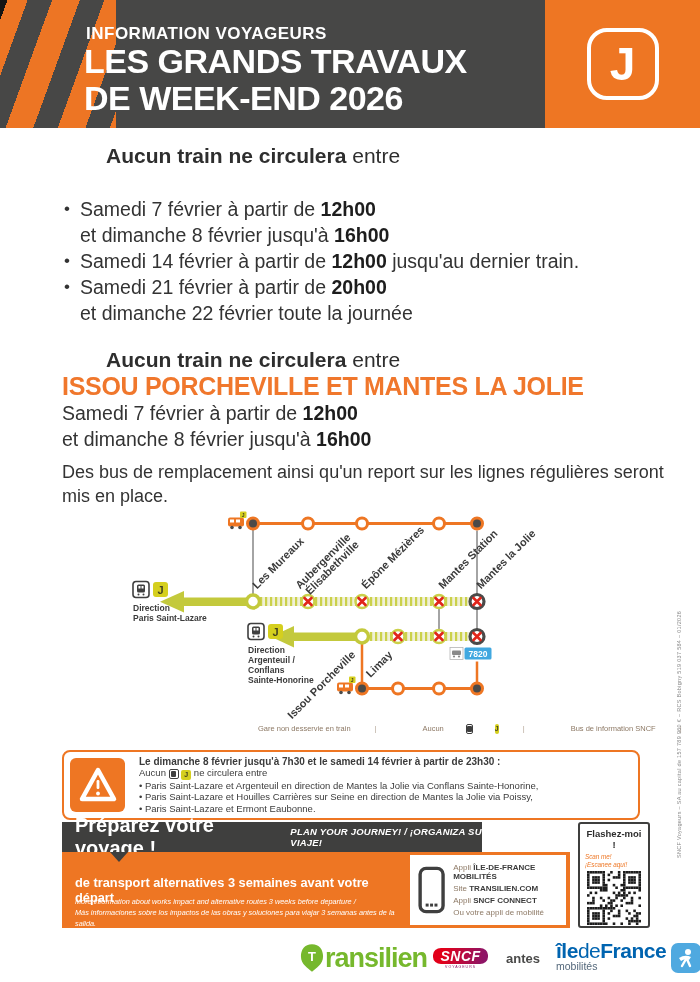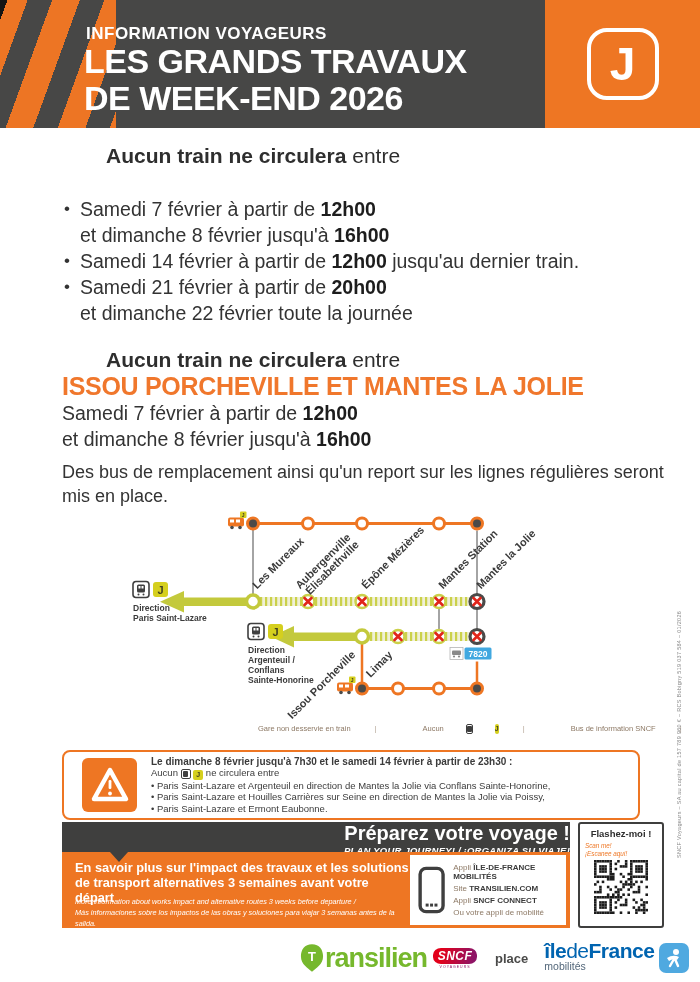--- a/index.html
+++ b/index.html
@@ -40,53 +40,53 @@
   .legend .sep{color:#b3a494;margin:0 2px;}
   .chip-j{display:inline-flex;align-items:center;justify-content:center;background:#D5CF1E;color:#44431f;
     font-weight:700;border-radius:2px;}
   .chip-j.sm{width:10px;height:10px;font-size:7px;}
   .train-ic{display:inline-flex;align-items:center;justify-content:center;border:1px solid #3f3f3f;border-radius:2px;background:#fff;}
   .train-ic.sm{width:10px;height:10px;}
   .train-ic.sm i{width:5px;height:6px;background:#3f3f3f;border-radius:1px;display:block;}
 
   
   .warnbox{position:absolute;left:62px;top:750px;width:578px;height:70px;border:2px solid #EE7623;border-radius:8px;
-    background:#fff;display:flex;align-items:center;padding:18px;}
+    background:#fff;display:flex;align-items:center;padding:6px;}
   .warn-ic{width:55px;height:54px;background:#EE7623;border-radius:6px;flex:0 0 auto;display:flex;align-items:center;justify-content:center;margin-right:14px;}
   .warn-txt{font-size:9.5px;color:#3b3b3b;line-height:11.5px;}
   .warn-txt .wt{font-weight:700;font-size:10px;}
   .warn-txt ul{margin:0;padding:0;list-style:none;}
   .warn-txt li::before{content:"• ";}
 
   
-  .prepbar{position:absolute;left:62px;top:822px;width:508px;height:30px;background:#3F3F3E;display:flex;align-items:flex-end;flex-direction:column;}
+  .prepbar{position:absolute;left:62px;top:822px;width:420px;height:30px;background:#3F3F3E;display:flex;align-items:center;}
   .prepbar .t1{color:#fff;font-size:20px;font-weight:700;margin-left:13px;}
   .prepbar .t2{color:#fff;font-size:9.5px;font-style:italic;font-weight:700;margin-left:24px;letter-spacing:.2px;}
   .tail{position:absolute;left:110px;top:852px;width:0;height:0;border-left:9px solid transparent;border-right:9px solid transparent;border-top:10px solid #3F3F3E;z-index:5;}
   .preporange{position:absolute;left:62px;top:852px;width:508px;height:76px;background:#EE7623;}
   .preporange .b1{position:absolute;left:13px;top:8px;color:#fff;font-size:12.8px;font-weight:700;line-height:15px;width:335px;}
   .preporange .b2{position:absolute;left:13px;top:44px;color:#fff;font-size:7.3px;font-style:italic;line-height:11px;width:340px;}
   .apppanel{position:absolute;left:348px;top:3px;width:156px;height:70px;background:#fff;display:flex;align-items:center;padding:4px 4px 4px 8px;}
   .apps{font-size:8px;color:#8d7965;line-height:9px;margin-left:8px;}
   .apps .row{margin:3px 0;}
   .apps b{color:#3b3b3b;font-weight:700;}
 
   
-  .flashbox{position:absolute;left:578px;top:822px;width:86px;height:106px;background:#fff;border:2px solid #3F3F3E;border-radius:3px;padding:4px 5px;}
+  .flashbox{position:absolute;left:578px;top:822px;width:72px;height:106px;background:#fff;border:2px solid #3F3F3E;border-radius:3px;padding:4px 5px;}
   .flashbox .ft{font-size:9.5px;font-weight:700;color:#2e2e2e;text-align:center;}
   .flashbox .fs{font-size:6.3px;font-style:italic;color:#EE7623;line-height:7.5px;margin-top:3px;}
   .qrwrap{margin-top:3px;display:flex;justify-content:center;}
 
   
   .footer{position:absolute;left:300px;top:938px;width:360px;height:40px;display:flex;align-items:center;}
   .trz{display:flex;align-items:center;}
   .trz .rest{color:#76B82D;font-size:27px;font-weight:700;letter-spacing:-1px;margin-left:1px;}
   .sncf{margin-left:6px;display:flex;flex-direction:column;align-items:center;}
-  .sncf .box{width:44px;height:16px;border-radius:8px 8px 8px 8px / 7px 7px 7px 7px;
-    background:linear-gradient(100deg,#E2001A 20%,#8E1466 90%);color:#fff;font-size:12px;font-weight:700;font-style:italic;
+  .sncf .box{width:55px;height:16px;border-radius:8px 8px 8px 8px / 7px 7px 7px 7px;
+    background:linear-gradient(100deg,#E2001A 20%,#8E1466 90%);color:#fff;font-size:14px;font-weight:700;font-style:italic;
     display:flex;align-items:center;justify-content:center;letter-spacing:.5px;}
   .sncf .cap{font-size:3.5px;color:#8E1466;letter-spacing:1px;margin-top:1px;}
   .pour{margin-left:18px;font-size:13px;font-weight:700;color:#4a4a49;}
   .idf{margin-left:16px;display:flex;align-items:center;}
   .idf .txt{line-height:18px;}
   .idf .l1{font-size:21px;color:#0064B0;letter-spacing:-.5px;}
   .idf .l1 b{font-weight:700;}
   .idf .l1 .de{font-weight:400;}
   .idf .l2{font-size:10.5px;color:#53677A;margin-top:-3px;}
   .idf .sq{width:30px;height:30px;background:#4FA9E0;border-radius:7px;margin-left:5px;display:flex;align-items:center;justify-content:center;}
@@ -359,21 +359,21 @@
     </div>
   </div>
 
   <div class="prepbar">
     <span class="t1">Préparez votre voyage !</span>
     <span class="t2">PLAN YOUR JOURNEY! / ¡ORGANIZA SU VIAJE!</span>
   </div>
   <div class="tail"></div>
   <div class="preporange">
     <div class="b1">
-      <span>En savoir plus sur l'impact des travaux et les solutions</span><br><span>de transport alternatives 3 semaines avant votre départ</span>
+      <br><span>de transport alternatives 3 semaines avant votre départ</span>
     </div>
     <div class="b2">
       <span>More information about works impact and alternative routes 3 weeks before departure /</span><br><span>Más informaciones sobre los impactos de las obras y soluciones para viajar 3 semanas antes de la salida.</span>
     </div>
     <div class="apppanel">
       <svg width="32" height="56" viewBox="0 0 32 56">
         <rect x="2.5" y="2.5" width="27" height="51" rx="7" fill="none" stroke="#3f3f3f" stroke-width="4"></rect>
         <rect x="9" y="44" width="3.5" height="3.5" fill="#3f3f3f"></rect>
         <rect x="14.2" y="44" width="3.5" height="3.5" fill="#3f3f3f"></rect>
         <rect x="19.4" y="44" width="3.5" height="3.5" fill="#3f3f3f"></rect>
@@ -593,21 +593,21 @@
       <svg width="24" height="30" viewBox="0 0 26 32">
         <path d="M13,1 C21,1 25,7 25,14 C25,23 17,27 13,31 C9,27 1,23 1,14 C1,7 5,1 13,1 Z" fill="#76B82D"></path>
         <text x="13" y="19" font-size="14" font-weight="700" fill="#fff" text-anchor="middle">T</text>
       </svg>
       <span class="rest">ransilien</span>
     </div>
     <div class="sncf">
       <div class="box">SNCF</div>
       <div class="cap">VOYAGEURS</div>
     </div>
-    <span class="pour">place</span>
+    <span class="pour">antes</span>
     <div class="idf">
       <div class="txt">
         <div class="l1"><b>île</b><span class="de">de</span><b>France</b></div>
         <div class="l2">mobilités</div>
       </div>
       <div class="sq">
         <svg width="22" height="22" viewBox="0 0 22 22">
           <circle cx="13" cy="5" r="3" fill="#fff"></circle>
           <path d="M4,11 Q10,7 16,10 L14,13 Q10,11 6,14 Z" fill="#fff"></path>
           <path d="M12,12 L15,19 M11,12 L7,19" stroke="#fff" stroke-width="2.4" stroke-linecap="round"></path>

